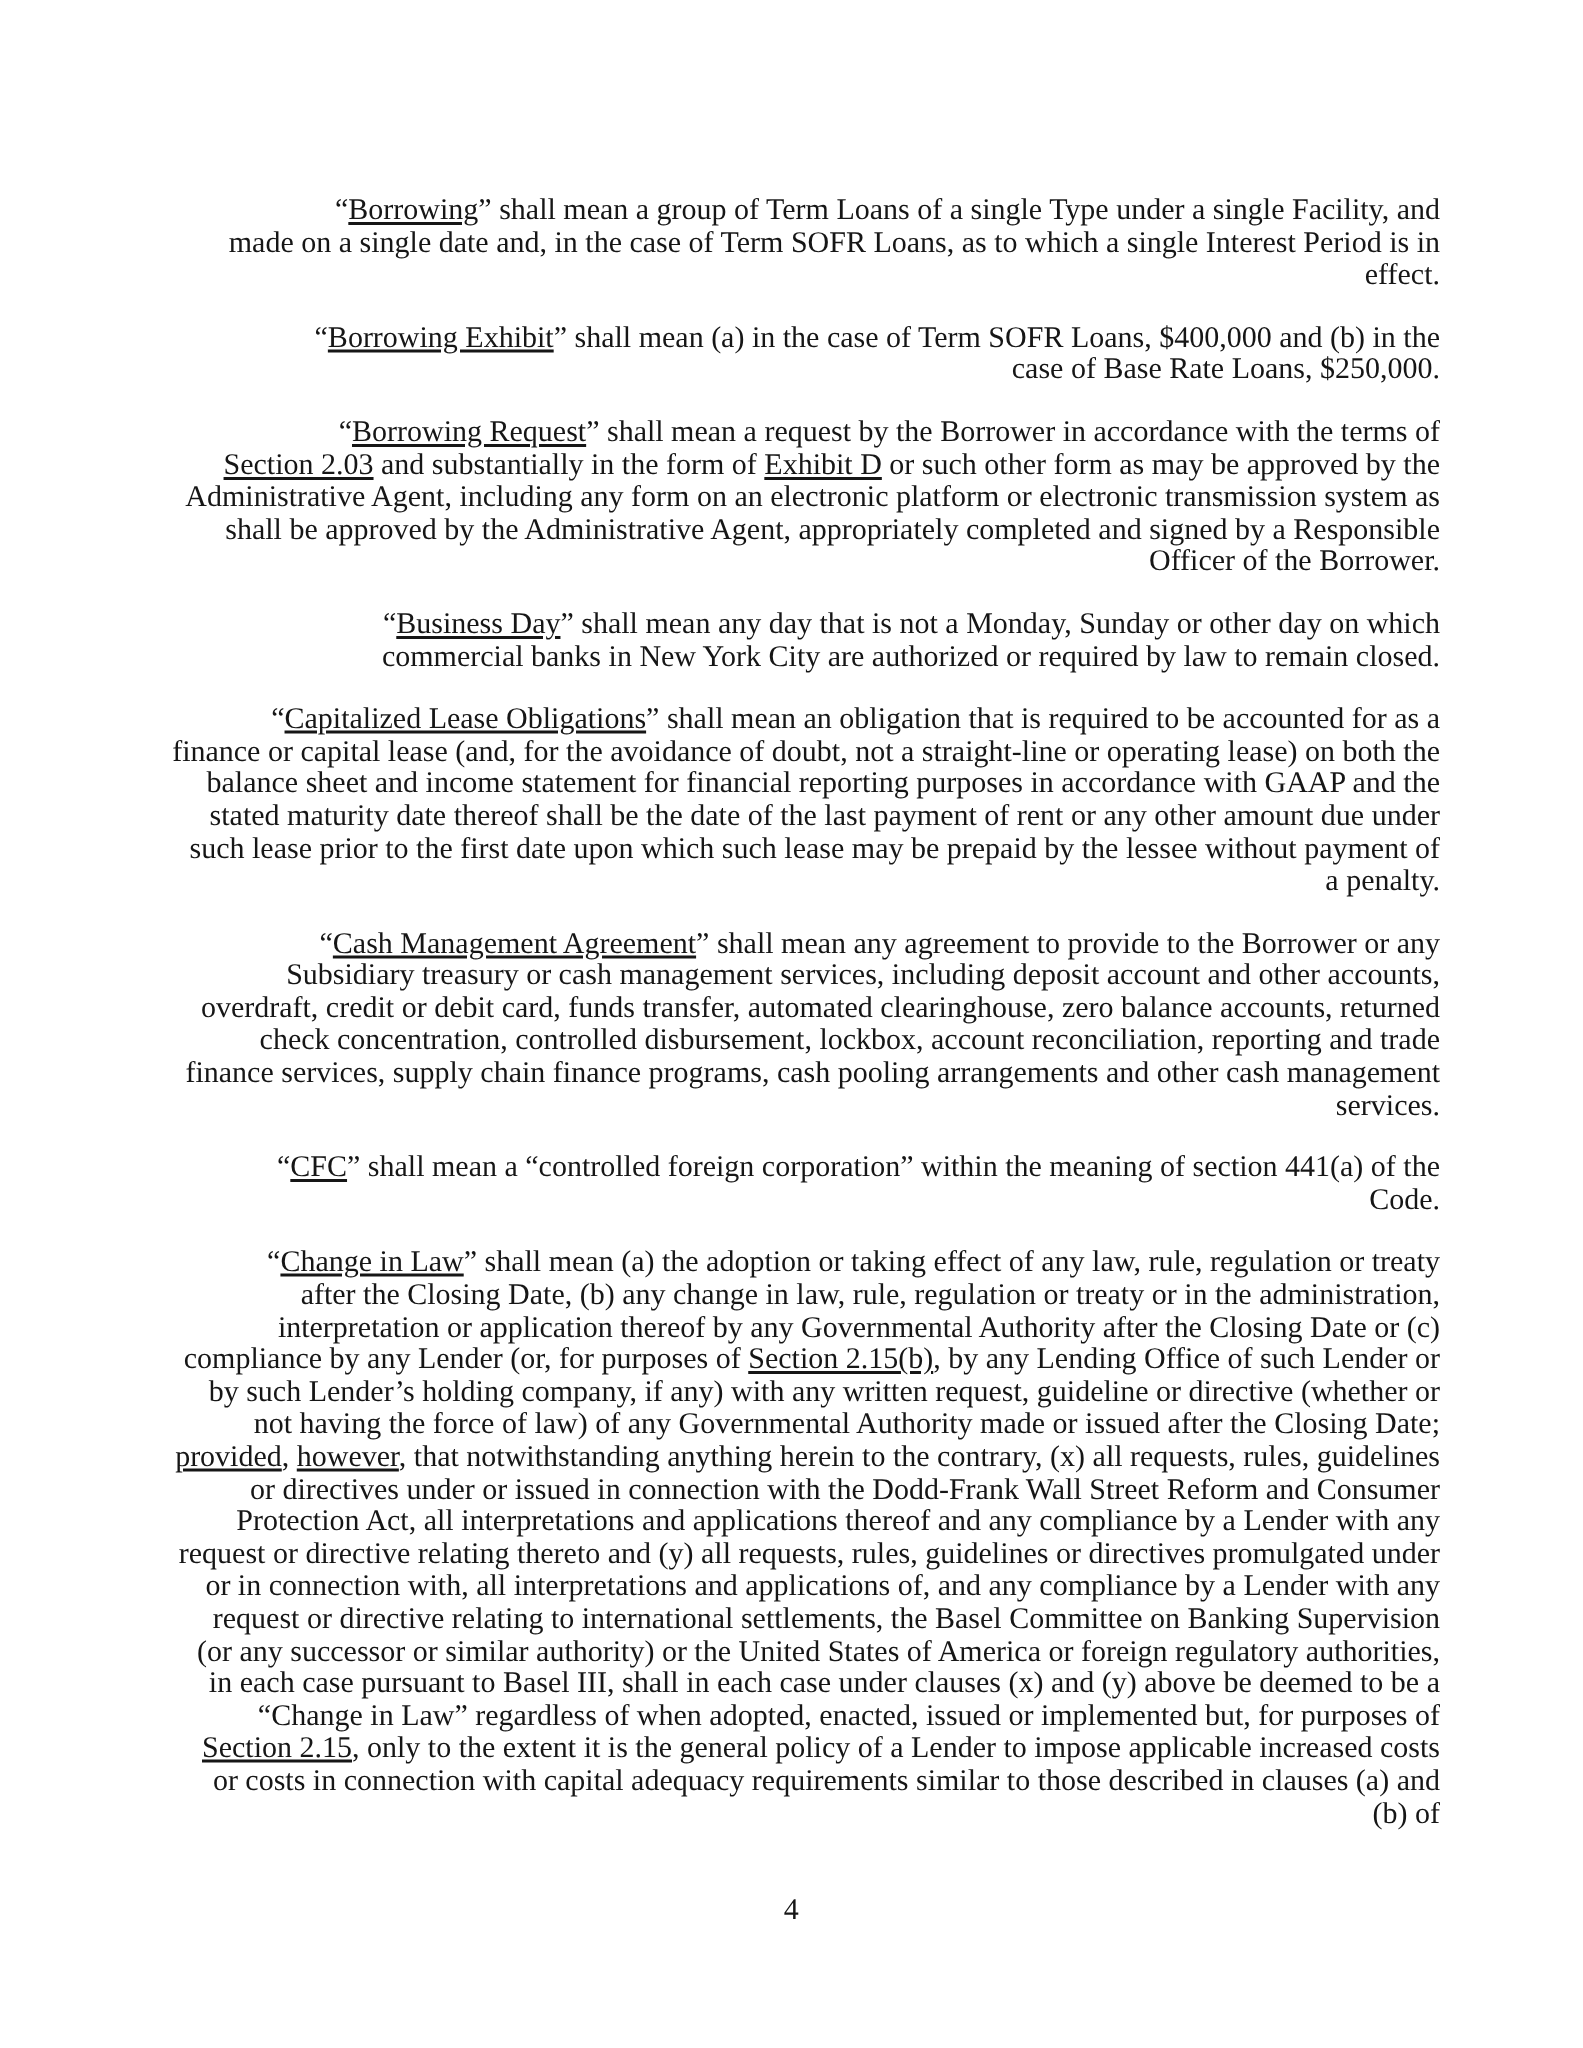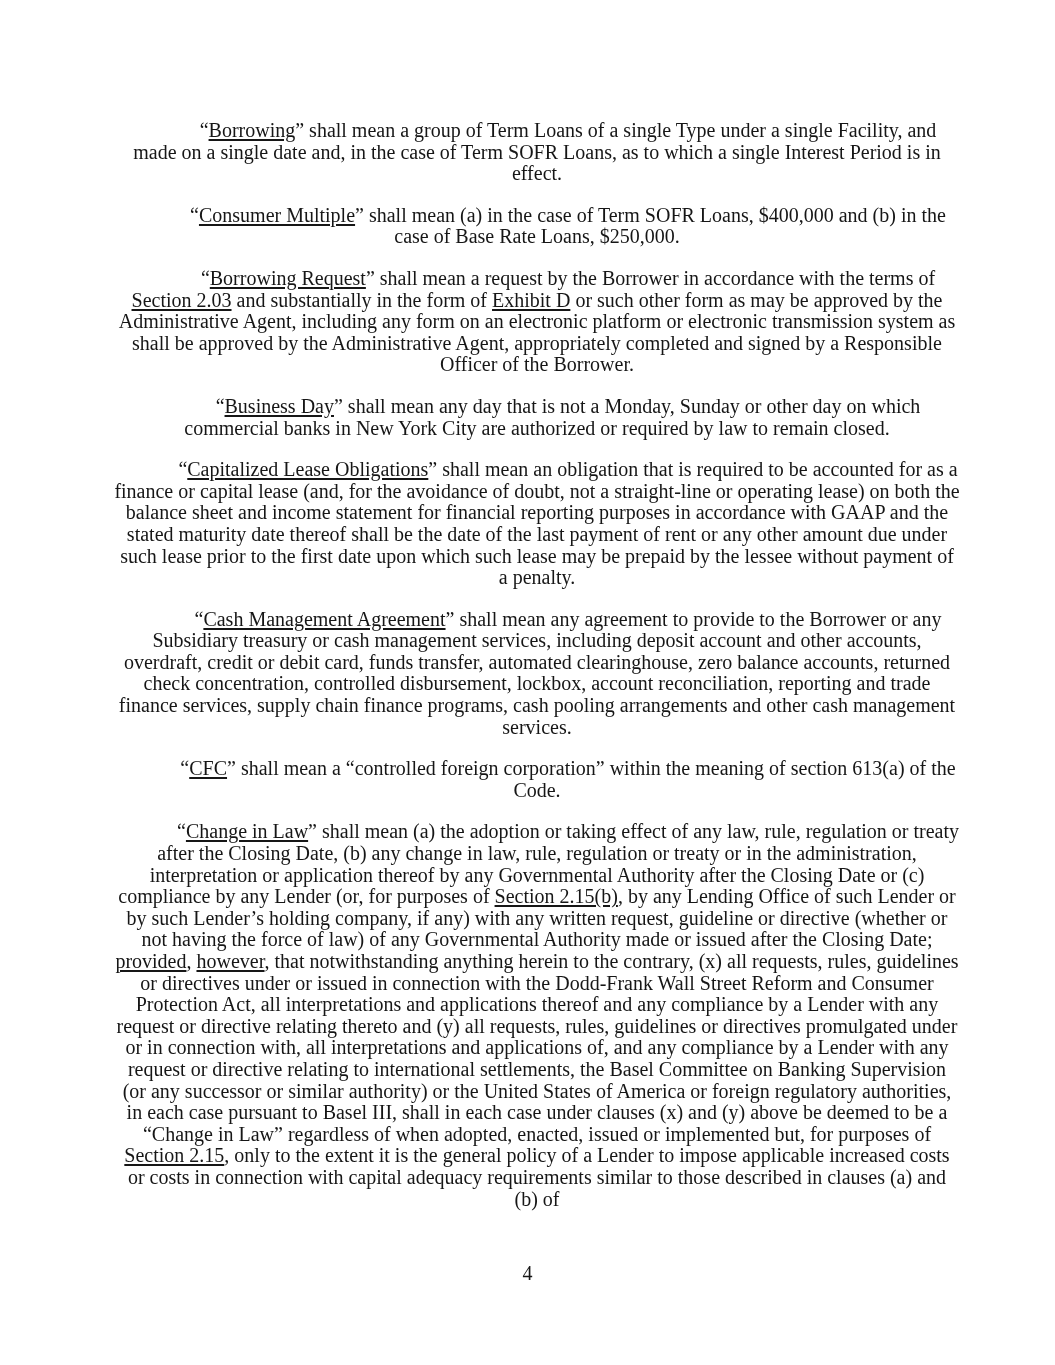--- a/index.html
+++ b/index.html
@@ -13,25 +13,25 @@
     font-family: "Liberation Serif", "DejaVu Serif", serif;
     overflow: hidden;
   }
   .page {
     position: absolute;
     inset: 0;
   }
   .content {
     position: absolute;
     left: 114px;
-    top: 120px;
+    top: 130px;
     width: 846px;
     font-size: 20px;
     line-height: 21.6px;
-    text-align: center;
+    text-align: right;
   }
   p.para {
     margin: 0 0 20px 0;
     text-indent: 62px;
   }
   .u {
     text-decoration: underline;
     text-underline-offset: 2px;
   }
   .footer {
@@ -43,24 +43,24 @@
     font-size: 20px;
     line-height: 22px;
   }
 </style>
 </head>
 <body>
 
 <div class="page">
   <div class="content" id="content">
       <p class="para"><span>“</span><span class="u">Borrowing</span><span>” shall mean a group of Term Loans of a single Type under a single Facility, and made on a single date and, in the case of Term SOFR Loans, as to which a single Interest Period is in effect.</span></p>
-      <p class="para"><span>“</span><span class="u">Consumer Multiple</span><span>” shall mean (a) in the case of Term SOFR Loans, $400,000 and (b) in the case of Base Rate Loans, $250,000.</span></p>
+      <p class="para"><span>“</span><span class="u">Borrowing Exhibit</span><span>” shall mean (a) in the case of Term SOFR Loans, $400,000 and (b) in the case of Base Rate Loans, $250,000.</span></p>
       <p class="para"><span>“</span><span class="u">Borrowing Request</span><span>” shall mean a request by the Borrower in accordance with the terms of </span><span class="u">Section 2.03</span><span> and substantially in the form of </span><span class="u">Exhibit D</span><span> or such other form as may be approved by the Administrative Agent, including any form on an electronic platform or electronic transmission system as shall be approved by the Administrative Agent, appropriately completed and signed by a Responsible Officer of the Borrower.</span></p>
       <p class="para"><span>“</span><span class="u">Business Day</span><span>” shall mean any day that is not a Monday, Sunday or other day on which commercial banks in New York City are authorized or required by law to remain closed.</span></p>
       <p class="para"><span>“</span><span class="u">Capitalized Lease Obligations</span><span>” shall mean an obligation that is required to be accounted for as a finance or capital lease (and, for the avoidance of doubt, not a straight-line or operating lease) on both the balance sheet and income statement for financial reporting purposes in accordance with GAAP and the stated maturity date thereof shall be the date of the last payment of rent or any other amount due under such lease prior to the first date upon which such lease may be prepaid by the lessee without payment of a penalty.</span></p>
       <p class="para"><span>“</span><span class="u">Cash Management Agreement</span><span>” shall mean any agreement to provide to the Borrower or any Subsidiary treasury or cash management services, including deposit account and other accounts, overdraft, credit or debit card, funds transfer, automated clearinghouse, zero balance accounts, returned check concentration, controlled disbursement, lockbox, account reconciliation, reporting and trade finance services, supply chain finance programs, cash pooling arrangements and other cash management services.</span></p>
-      <p class="para"><span>“</span><span class="u">CFC</span><span>” shall mean a “controlled foreign corporation” within the meaning of section 613(a) of the Code.</span></p>
+      <p class="para"><span>“</span><span class="u">CFC</span><span>” shall mean a “controlled foreign corporation” within the meaning of section 441(a) of the Code.</span></p>
       <p class="para"><span>“</span><span class="u">Change in Law</span><span>” shall mean (a) the adoption or taking effect of any law, rule, regulation or treaty after the Closing Date, (b) any change in law, rule, regulation or treaty or in the administration, interpretation or application thereof by any Governmental Authority after the Closing Date or (c) compliance by any Lender (or, for purposes of </span><span class="u">Section 2.15(b)</span><span>, by any Lending Office of such Lender or by such Lender’s holding company, if any) with any written request, guideline or directive (whether or not having the force of law) of any Governmental Authority made or issued after the Closing Date; </span><span class="u">provided</span><span>, </span><span class="u">however</span><span>, that notwithstanding anything herein to the contrary, (x) all requests, rules, guidelines or directives under or issued in connection with the Dodd-Frank Wall Street Reform and Consumer Protection Act, all interpretations and applications thereof and any compliance by a Lender with any request or directive relating thereto and (y) all requests, rules, guidelines or directives promulgated under or in connection with, all interpretations and applications of, and any compliance by a Lender with any request or directive relating to international settlements, the Basel Committee on Banking Supervision (or any successor or similar authority) or the United States of America or foreign regulatory authorities, in each case pursuant to Basel III, shall in each case under clauses (x) and (y) above be deemed to be a “Change in Law” regardless of when adopted, enacted, issued or implemented but, for purposes of </span><span class="u">Section 2.15</span><span>, only to the extent it is the general policy of a Lender to impose applicable increased costs or costs in connection with capital adequacy requirements similar to those described in clauses (a) and (b) of</span></p>
     </div>
   <div class="footer">
     <span>4</span>
   </div>
 </div>
 
 </body></html>

